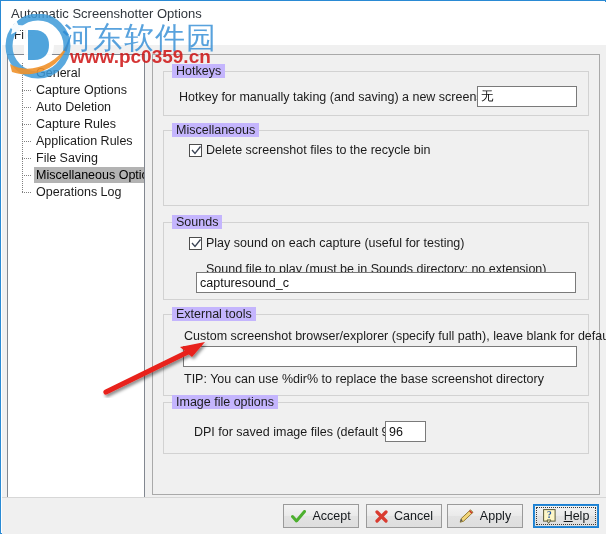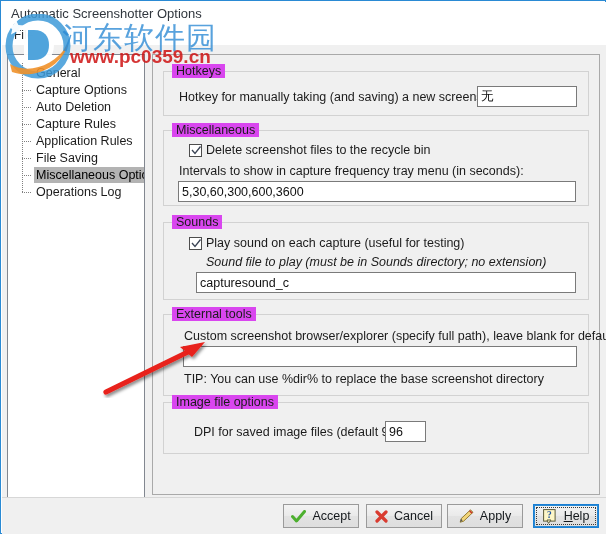--- a/index.html
+++ b/index.html
@@ -123,21 +123,21 @@
   
   .groupbox {
     position: absolute;
     box-sizing: border-box;
     border: 1px solid #d2d2d2;
     background: transparent;
   }
   .group-legend {
     position: absolute;
     top: -8px; left: 8px;
-    background: #d946ef;
+    background: #c4b5fd;
     padding: 0 4px;
     font-size: 12.5px;
     color: #1b1b1b;
     white-space: nowrap;
   }
   .g-label {
     position: absolute;
     font-size: 12.5px;
     color: #1b1b1b;
     white-space: nowrap;
@@ -307,35 +307,33 @@
       <div class="groupbox" style="left:10px; top:75px; width:426px; height:76px;">
         <div class="group-legend">Miscellaneous</div>
         <div class="checkrow" style="left:25px; top:12px;">
           <span class="checkbox">
             <svg width="11" height="11" viewBox="0 0 11 11">
               <polyline points="1,5 4,8.5 9.5,1.5" fill="none" stroke="#3b4455" stroke-width="1.3"></polyline>
             </svg>
           </span>
           <span class="ctext">Delete screenshot files to the recycle bin</span>
         </div>
-        <div class="g-label" style="left:15px; top:33px;">Intervals to show in capture frequency tray menu (in seconds):</div>
-        <input class="textbox" style="left: 14px; top: 50px; width: 398px; height: 21px;" value="5,30,60,300,600,3600">
       </div>
 
       <div class="groupbox" style="left:10px; top:167px; width:426px; height:78px;">
         <div class="group-legend">Sounds</div>
         <div class="checkrow" style="left:25px; top:13px;">
           <span class="checkbox">
             <svg width="11" height="11" viewBox="0 0 11 11">
               <polyline points="1,5 4,8.5 9.5,1.5" fill="none" stroke="#3b4455" stroke-width="1.3"></polyline>
             </svg>
           </span>
           <span class="ctext">Play sound on each capture (useful for testing)</span>
         </div>
-        <div class="g-label" style="left:42px; top:32px;font-style:italic;">Sound file to play (must be in Sounds directory; no extension)</div>
+        <div class="g-label" style="left:42px; top:39px;">Sound file to play (must be in Sounds directory; no extension)</div>
         <input class="textbox" style="left: 32px; top: 49px; width: 380px; height: 21px;" value="capturesound_c">
       </div>
 
       <div class="groupbox" style="left:10px; top:259px; width:426px; height:82px;">
         <div class="group-legend">External tools</div>
         <div class="g-label" style="left:20px; top:14px;">Custom screenshot browser/explorer (specify full path), leave blank for default:</div>
         <input class="textbox" style="left: 19px; top: 31px; width: 394px; height: 21px;" value="">
         <div class="g-label" style="left:20px; top:57px;">TIP: You can use %dir% to replace the base screenshot directory</div>
       </div>
 

